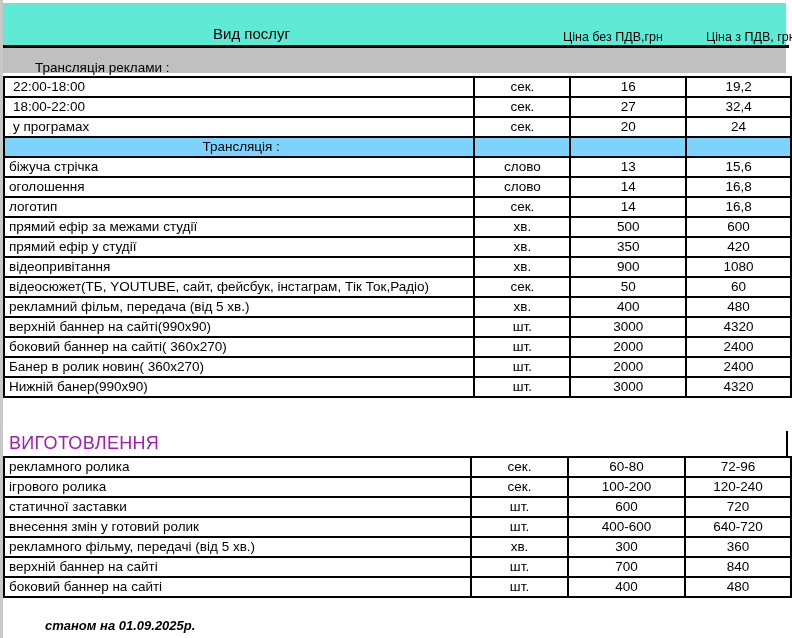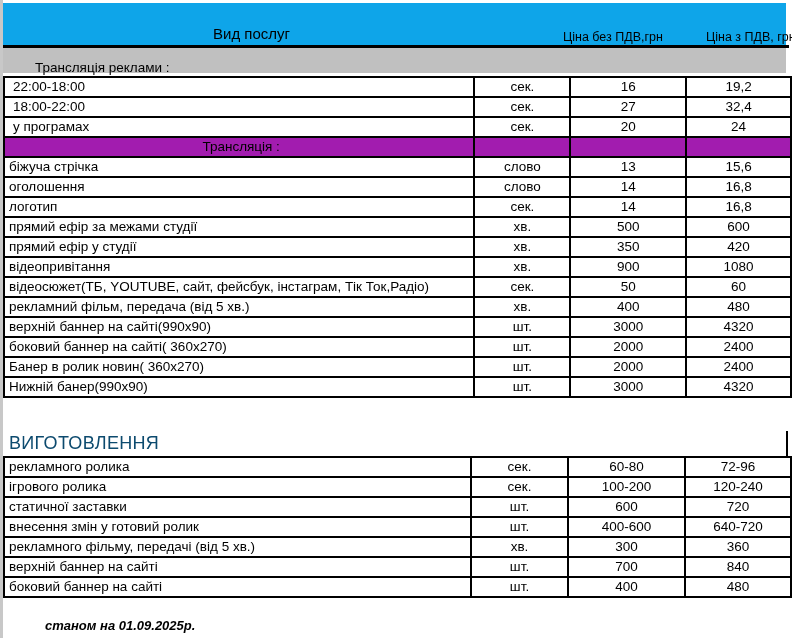--- a/index.html
+++ b/index.html
@@ -1,39 +1,39 @@
 <!DOCTYPE html>
 <html><head>
 <meta charset="utf-8">
 <style>
   html, body { margin: 0; padding: 0; background: #ffffff; }
   body { width: 792px; height: 638px; position: relative; overflow: hidden;
          font-family: "Liberation Sans", "DejaVu Sans", sans-serif; color: #000; }
   .sheet { position: absolute; left: 0; top: 0; width: 792px; height: 638px; }
   .left-edge { position: absolute; left: 0; top: 0; width: 3px; height: 638px; background: #c8c8c8; }
-  .header { position: absolute; left: 3px; top: 3px; width: 783px; height: 43px; background: #0ea5e9; }
+  .header { position: absolute; left: 3px; top: 3px; width: 783px; height: 43px; background: #5eead4; }
   .header .title { position: absolute; left: 0; width: 497px; top: 22px; text-align: center; font-size: 15px; }
   .header .col3h { position: absolute; left: 560px; top: 27px; font-size: 12.5px; white-space: nowrap; }
   .header .col4h { position: absolute; left: 683px; top: 27px; font-size: 12.5px; white-space: nowrap; margin-left: 20px; }
   .hdr-line { position: absolute; left: 3px; top: 45px; width: 786px; height: 3px; background: #000; }
   .sub1 { position: absolute; left: 3px; top: 48px; width: 783px; height: 25px; background: #c0c0c0; }
   .sub1 span { position: absolute; left: 32px; top: 12px; font-size: 13.5px; }
   table.grid { position: absolute; left: 3px; border-collapse: collapse; table-layout: fixed; }
   table.grid td { border: 2px solid #000; padding: 0; height: 18px; font-size: 13.5px; line-height: 18px;
                   white-space: nowrap; overflow: hidden; }
   td.c1 { width: 461px; padding-left: 4px !important; }
   td.c2 { width: 95px; text-align: center; }
   td.c3 { width: 115px; text-align: center; }
   td.c4 { width: 104px; text-align: center; }
-  tr.gray td { background: #a21caf; }
+  tr.gray td { background: #7dd3fc; }
   tr.gray td.c1 { text-align: center; }
   td.ind { padding-left: 8px !important; }
   .section2 { position: absolute; left: 3px; top: 431px; width: 783px; height: 26px; background: #fff;
               border-right: 2px solid #000; }
-  .section2 span { position: absolute; left: 6px; top: 2px; font-size: 18px; color: #0c4a6e; letter-spacing: 0.3px; }
+  .section2 span { position: absolute; left: 6px; top: 2px; font-size: 18px; color: #a21caf; letter-spacing: 0.3px; }
   .footer { position: absolute; left: 45px; top: 618px; font-size: 13px; font-weight: bold; font-style: italic; }
 </style>
 </head>
 <body>
 
 <div class="sheet">
   <div class="left-edge"></div>
 
   <div class="header">
     <div class="title">Вид послуг</div>

